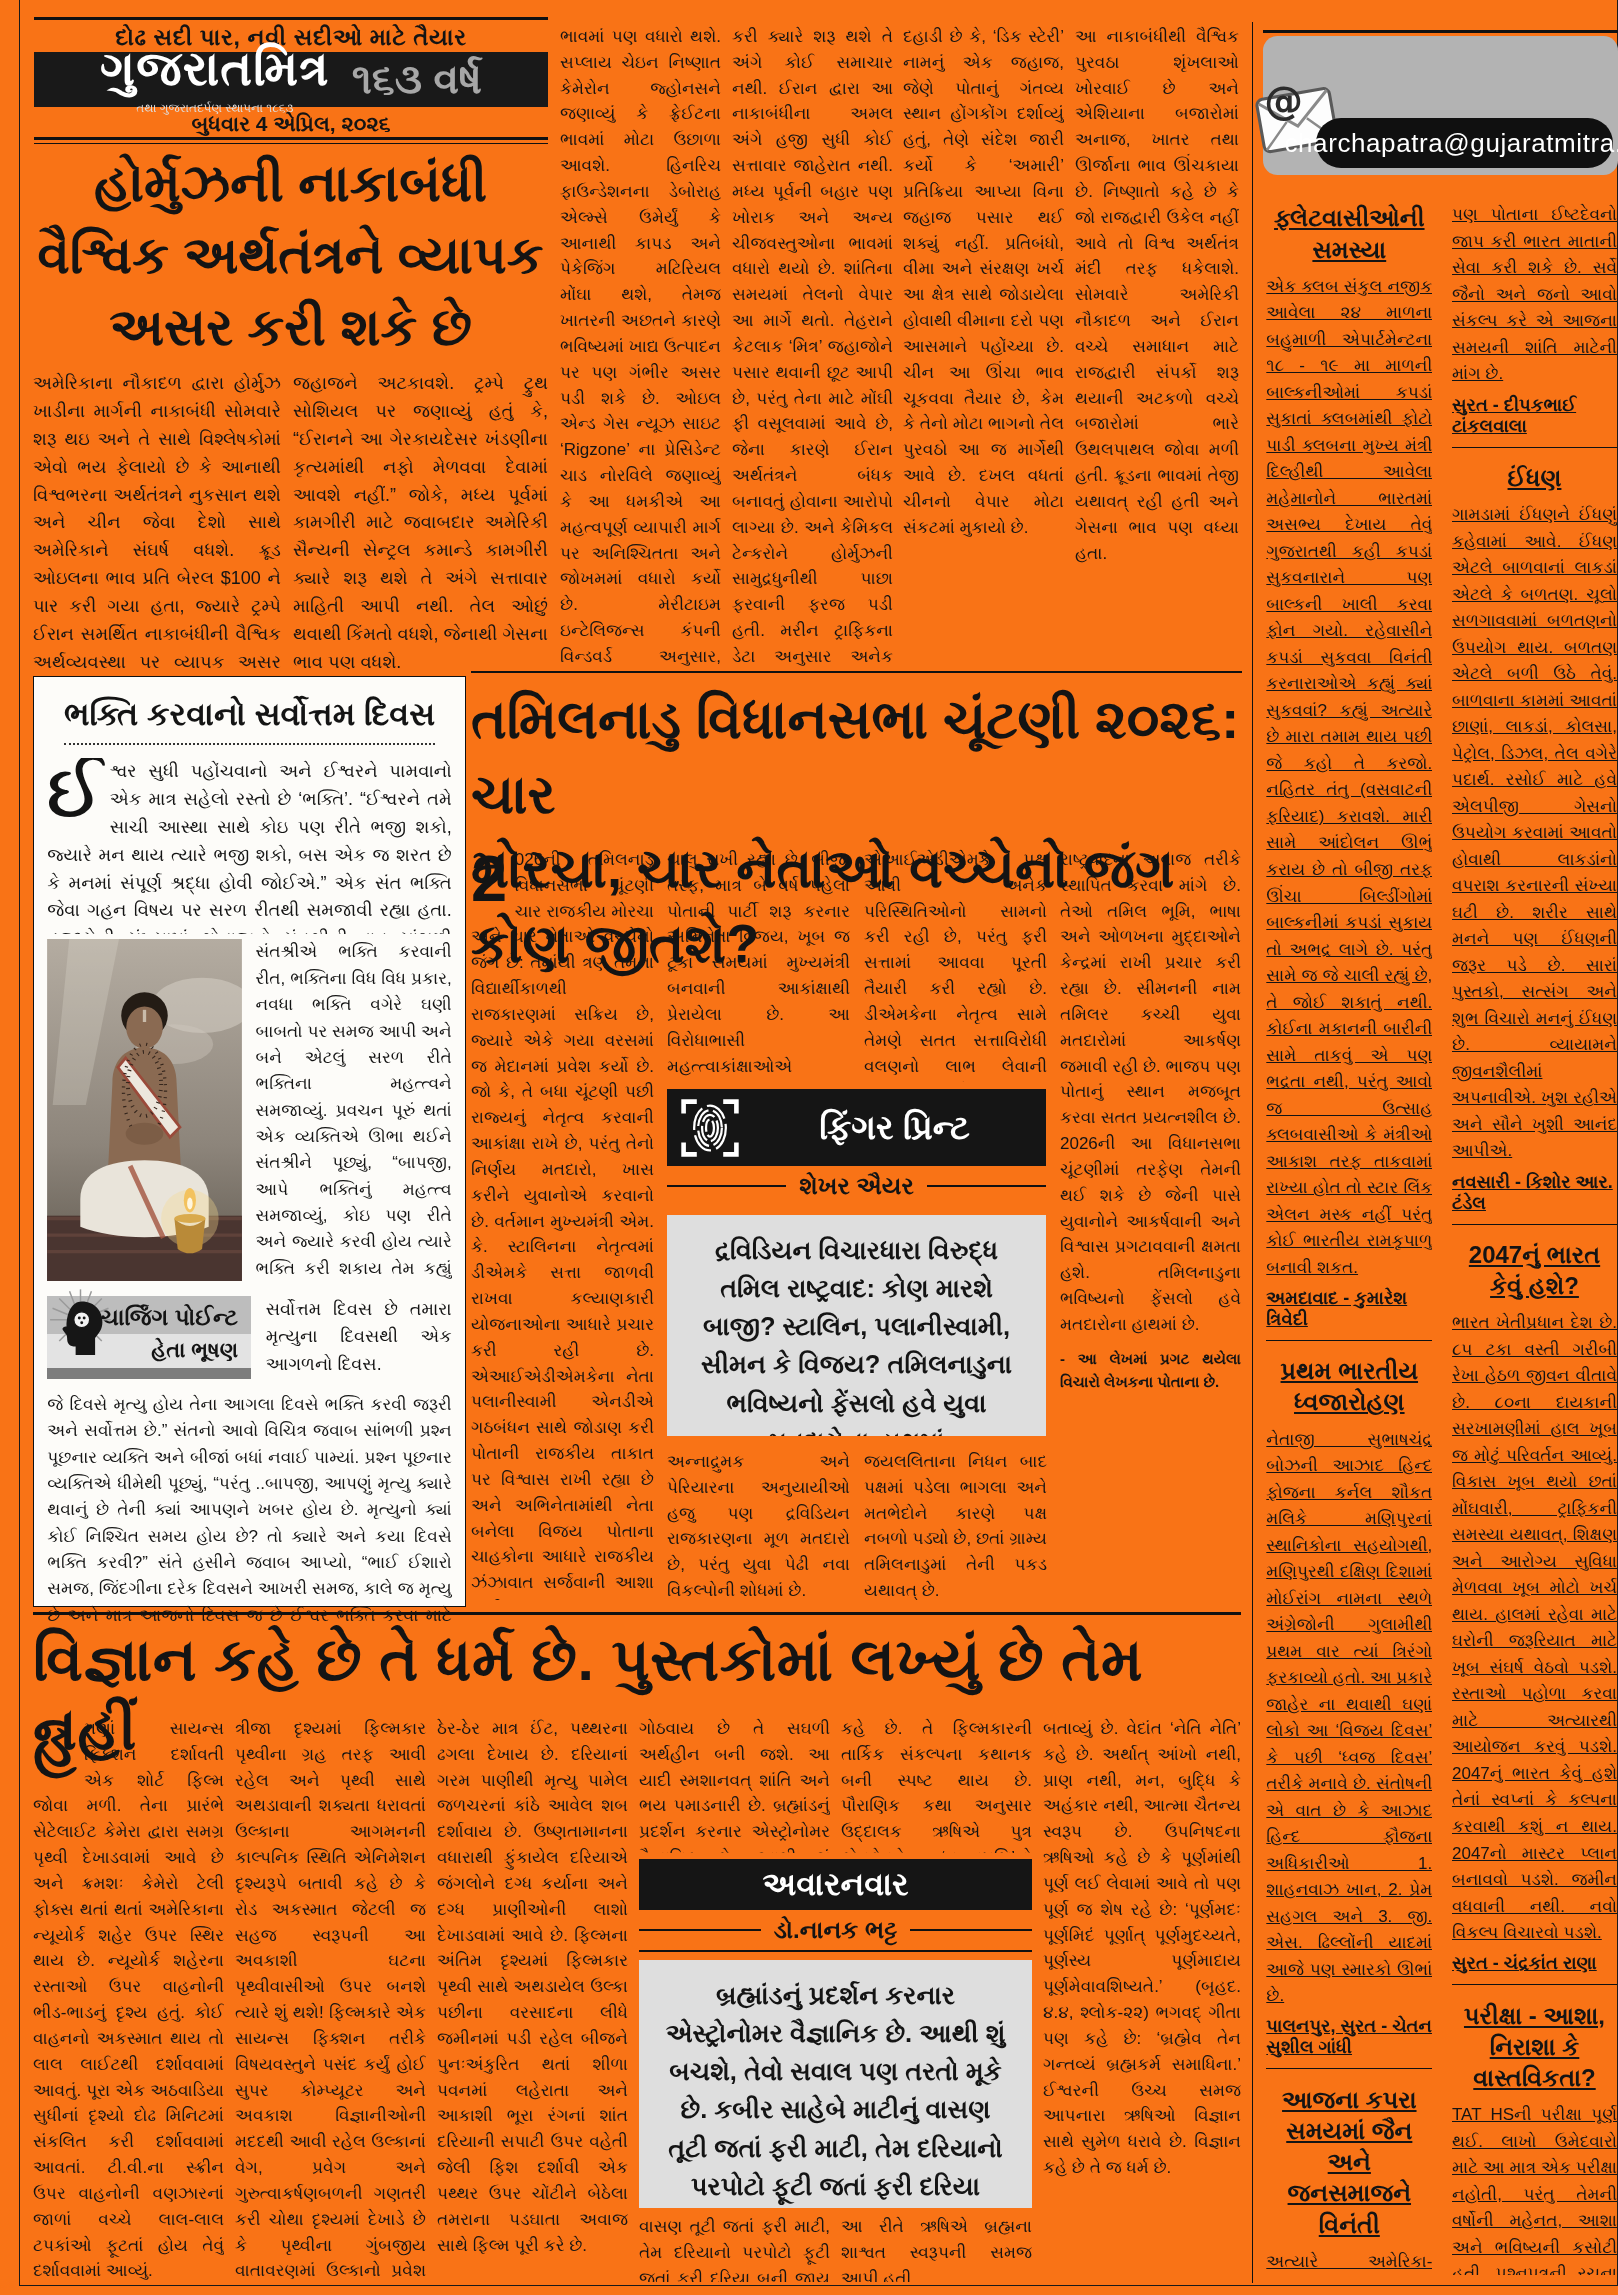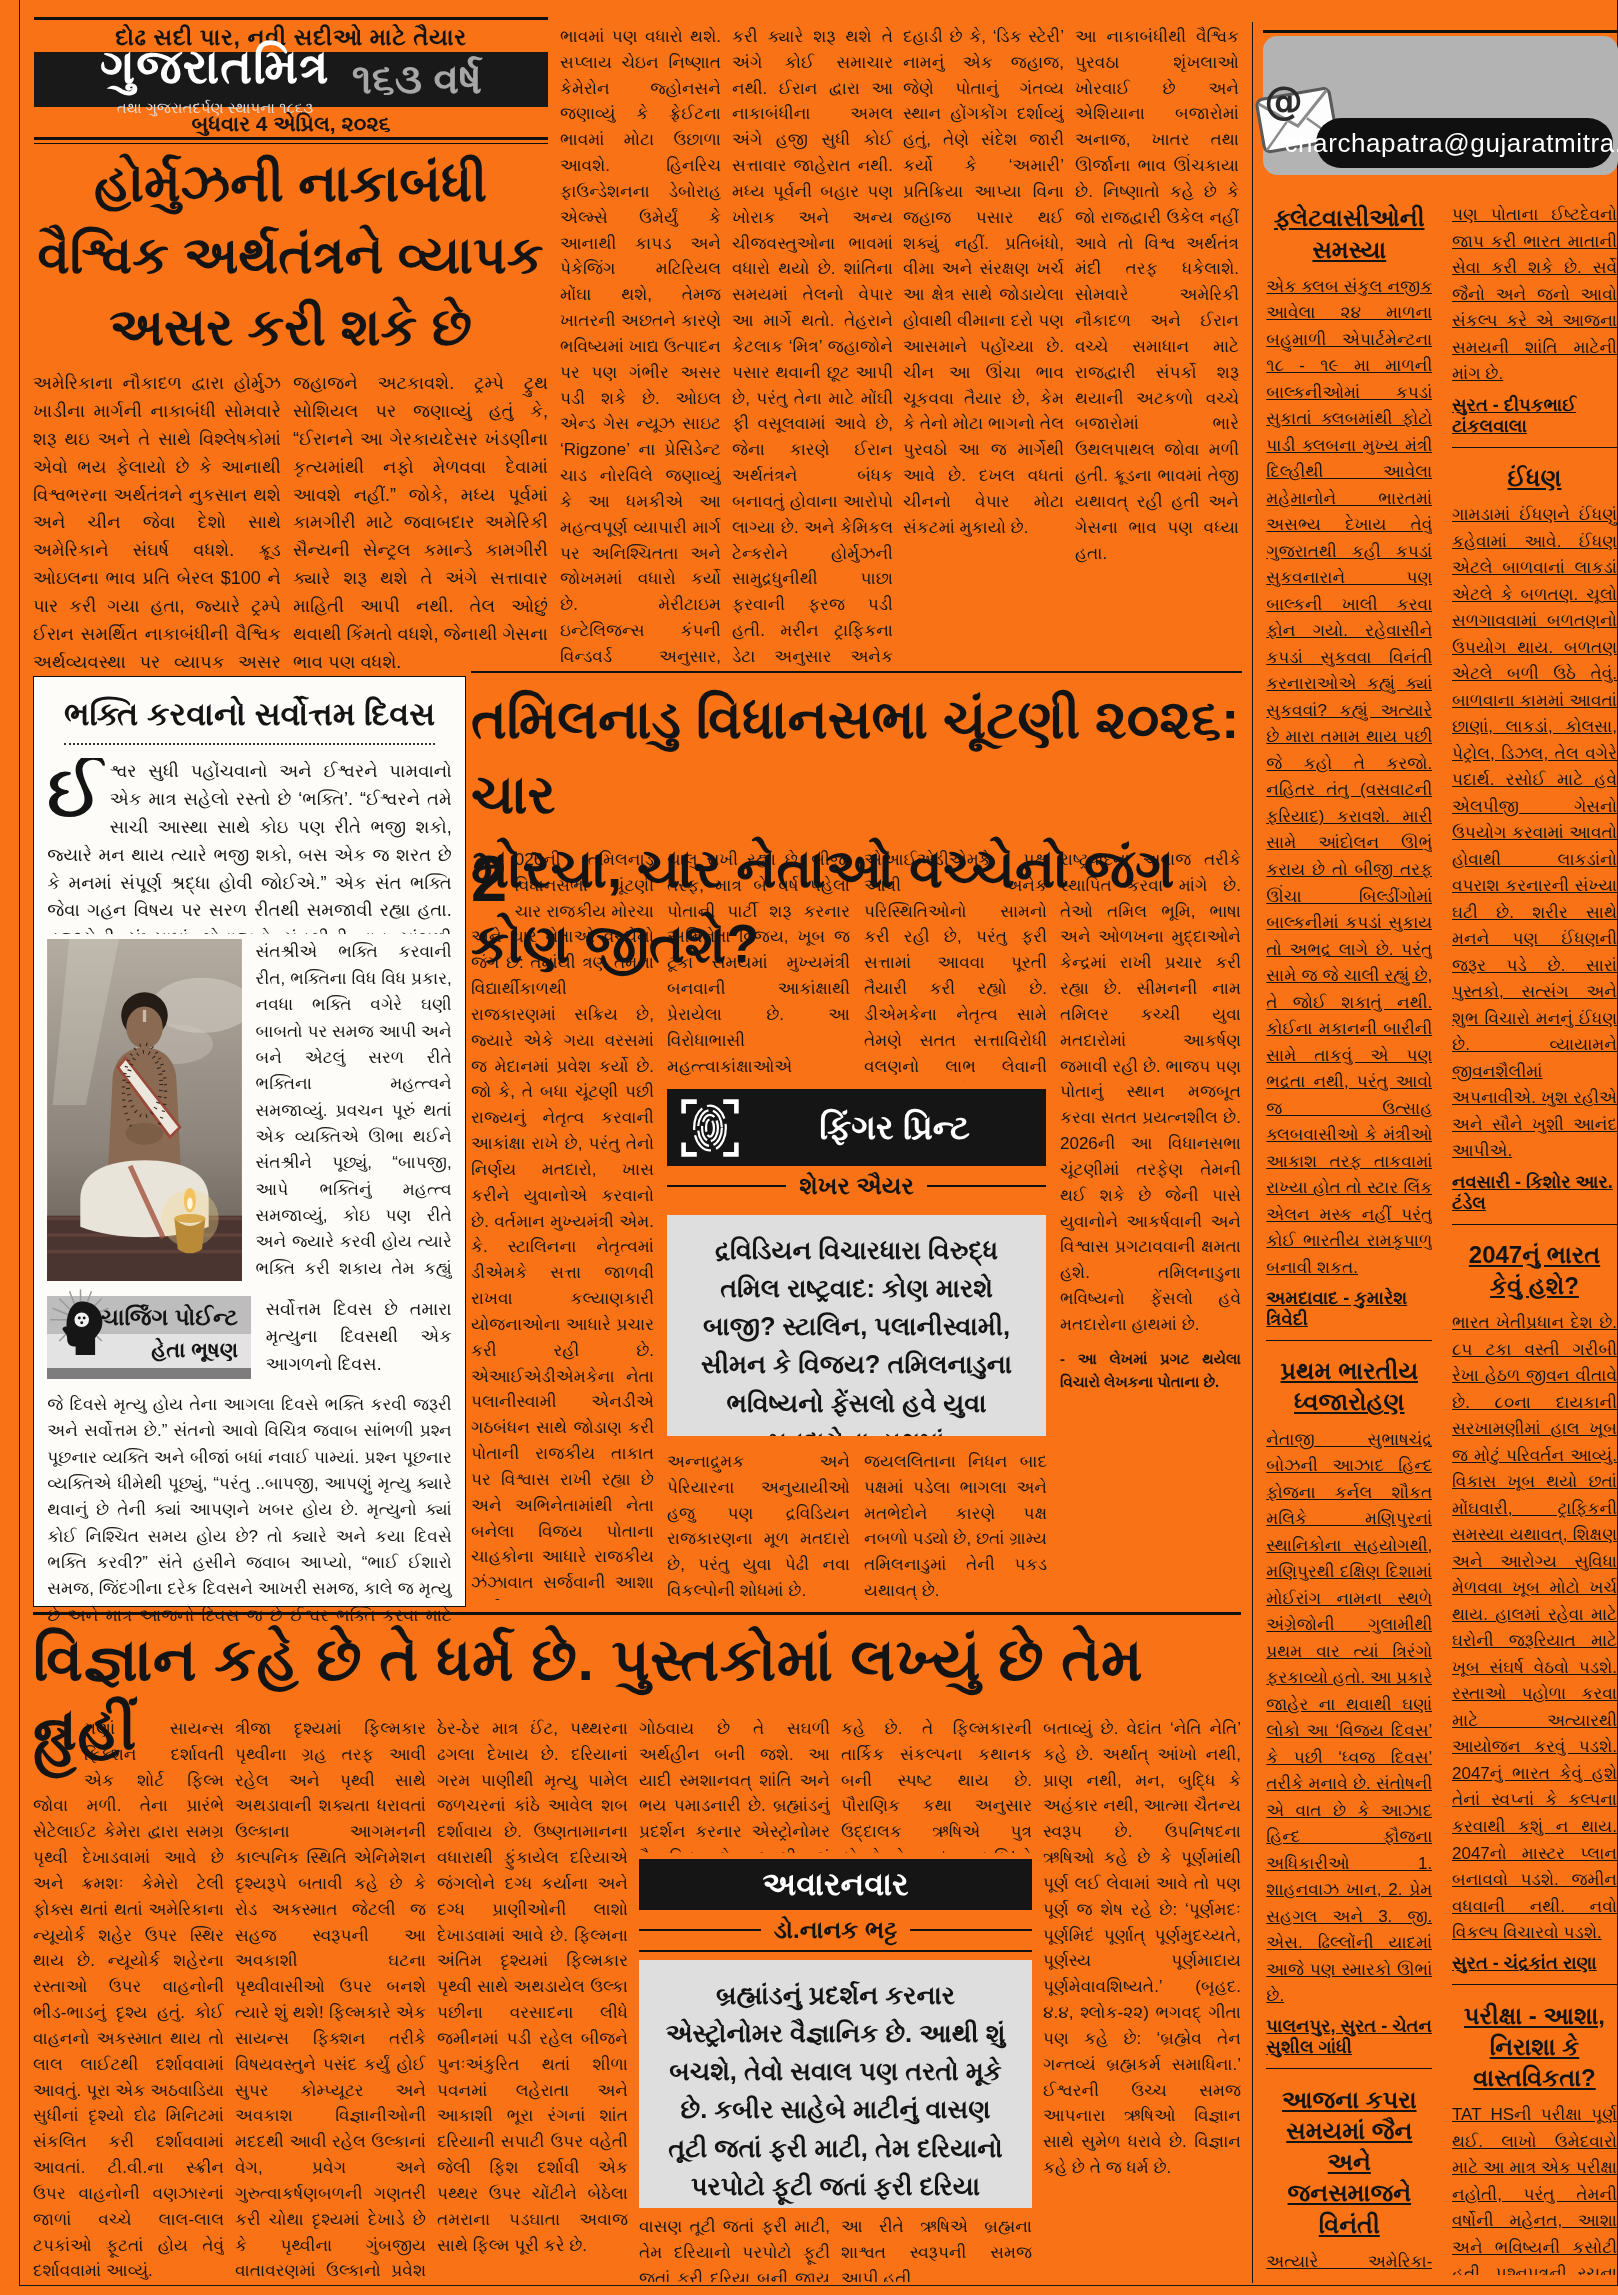--- a/index.html
+++ b/index.html
@@ -6,21 +6,21 @@
   #page{position:relative;width:1619px;height:2295px;background:#f97316;color:#141414;
         font-family:"Liberation Sans","DejaVu Sans",sans-serif;overflow:hidden;}
   .frame{position:absolute;left:19px;top:0;width:1597px;height:2285px;
          border-left:1.7px solid #1a1a1a;border-bottom:1.7px solid #1a1a1a;border-right:1.7px solid #1a1a1a;}
   .abs{position:absolute;}
   .rule{background:#111;}
   
   .tagline{font-weight:bold;font-size:23px;text-align:center;letter-spacing:0.6px;}
   .logobox{background:#191919;color:#fff;display:flex;align-items:center;justify-content:center;gap:22px;}
   .logomain{font-size:48px;font-weight:bold;line-height:1;letter-spacing:1.1px;}
-  .logosub{font-size:15px;color:#ddd;text-align:center;margin-top:8px;}
+  .logosub{font-size:12px;color:#ddd;text-align:center;margin-top:8px;}
   .logoyears{font-size:41px;font-weight:bold;color:#a7a7a7;line-height:1;}
   .dateline{font-weight:bold;font-size:21px;text-align:center;}
   .dblrule{border-top:3.3px solid #111;border-bottom:1.1px solid #111;height:3.3px;}
   
   .h-lead{font-size:52px;font-weight:bold;line-height:1.38;text-align:center;letter-spacing:0;}
   .h-tamil{font-size:54px;font-weight:bold;line-height:1.38;}
   .h-sci{font-size:59px;font-weight:bold;letter-spacing:0.6px;}
   
   .bcol{font-size:17px;line-height:1.52;text-align:justify;overflow:hidden;}
   .bcol2{font-size:18px;line-height:1.55;text-align:justify;overflow:hidden;}

